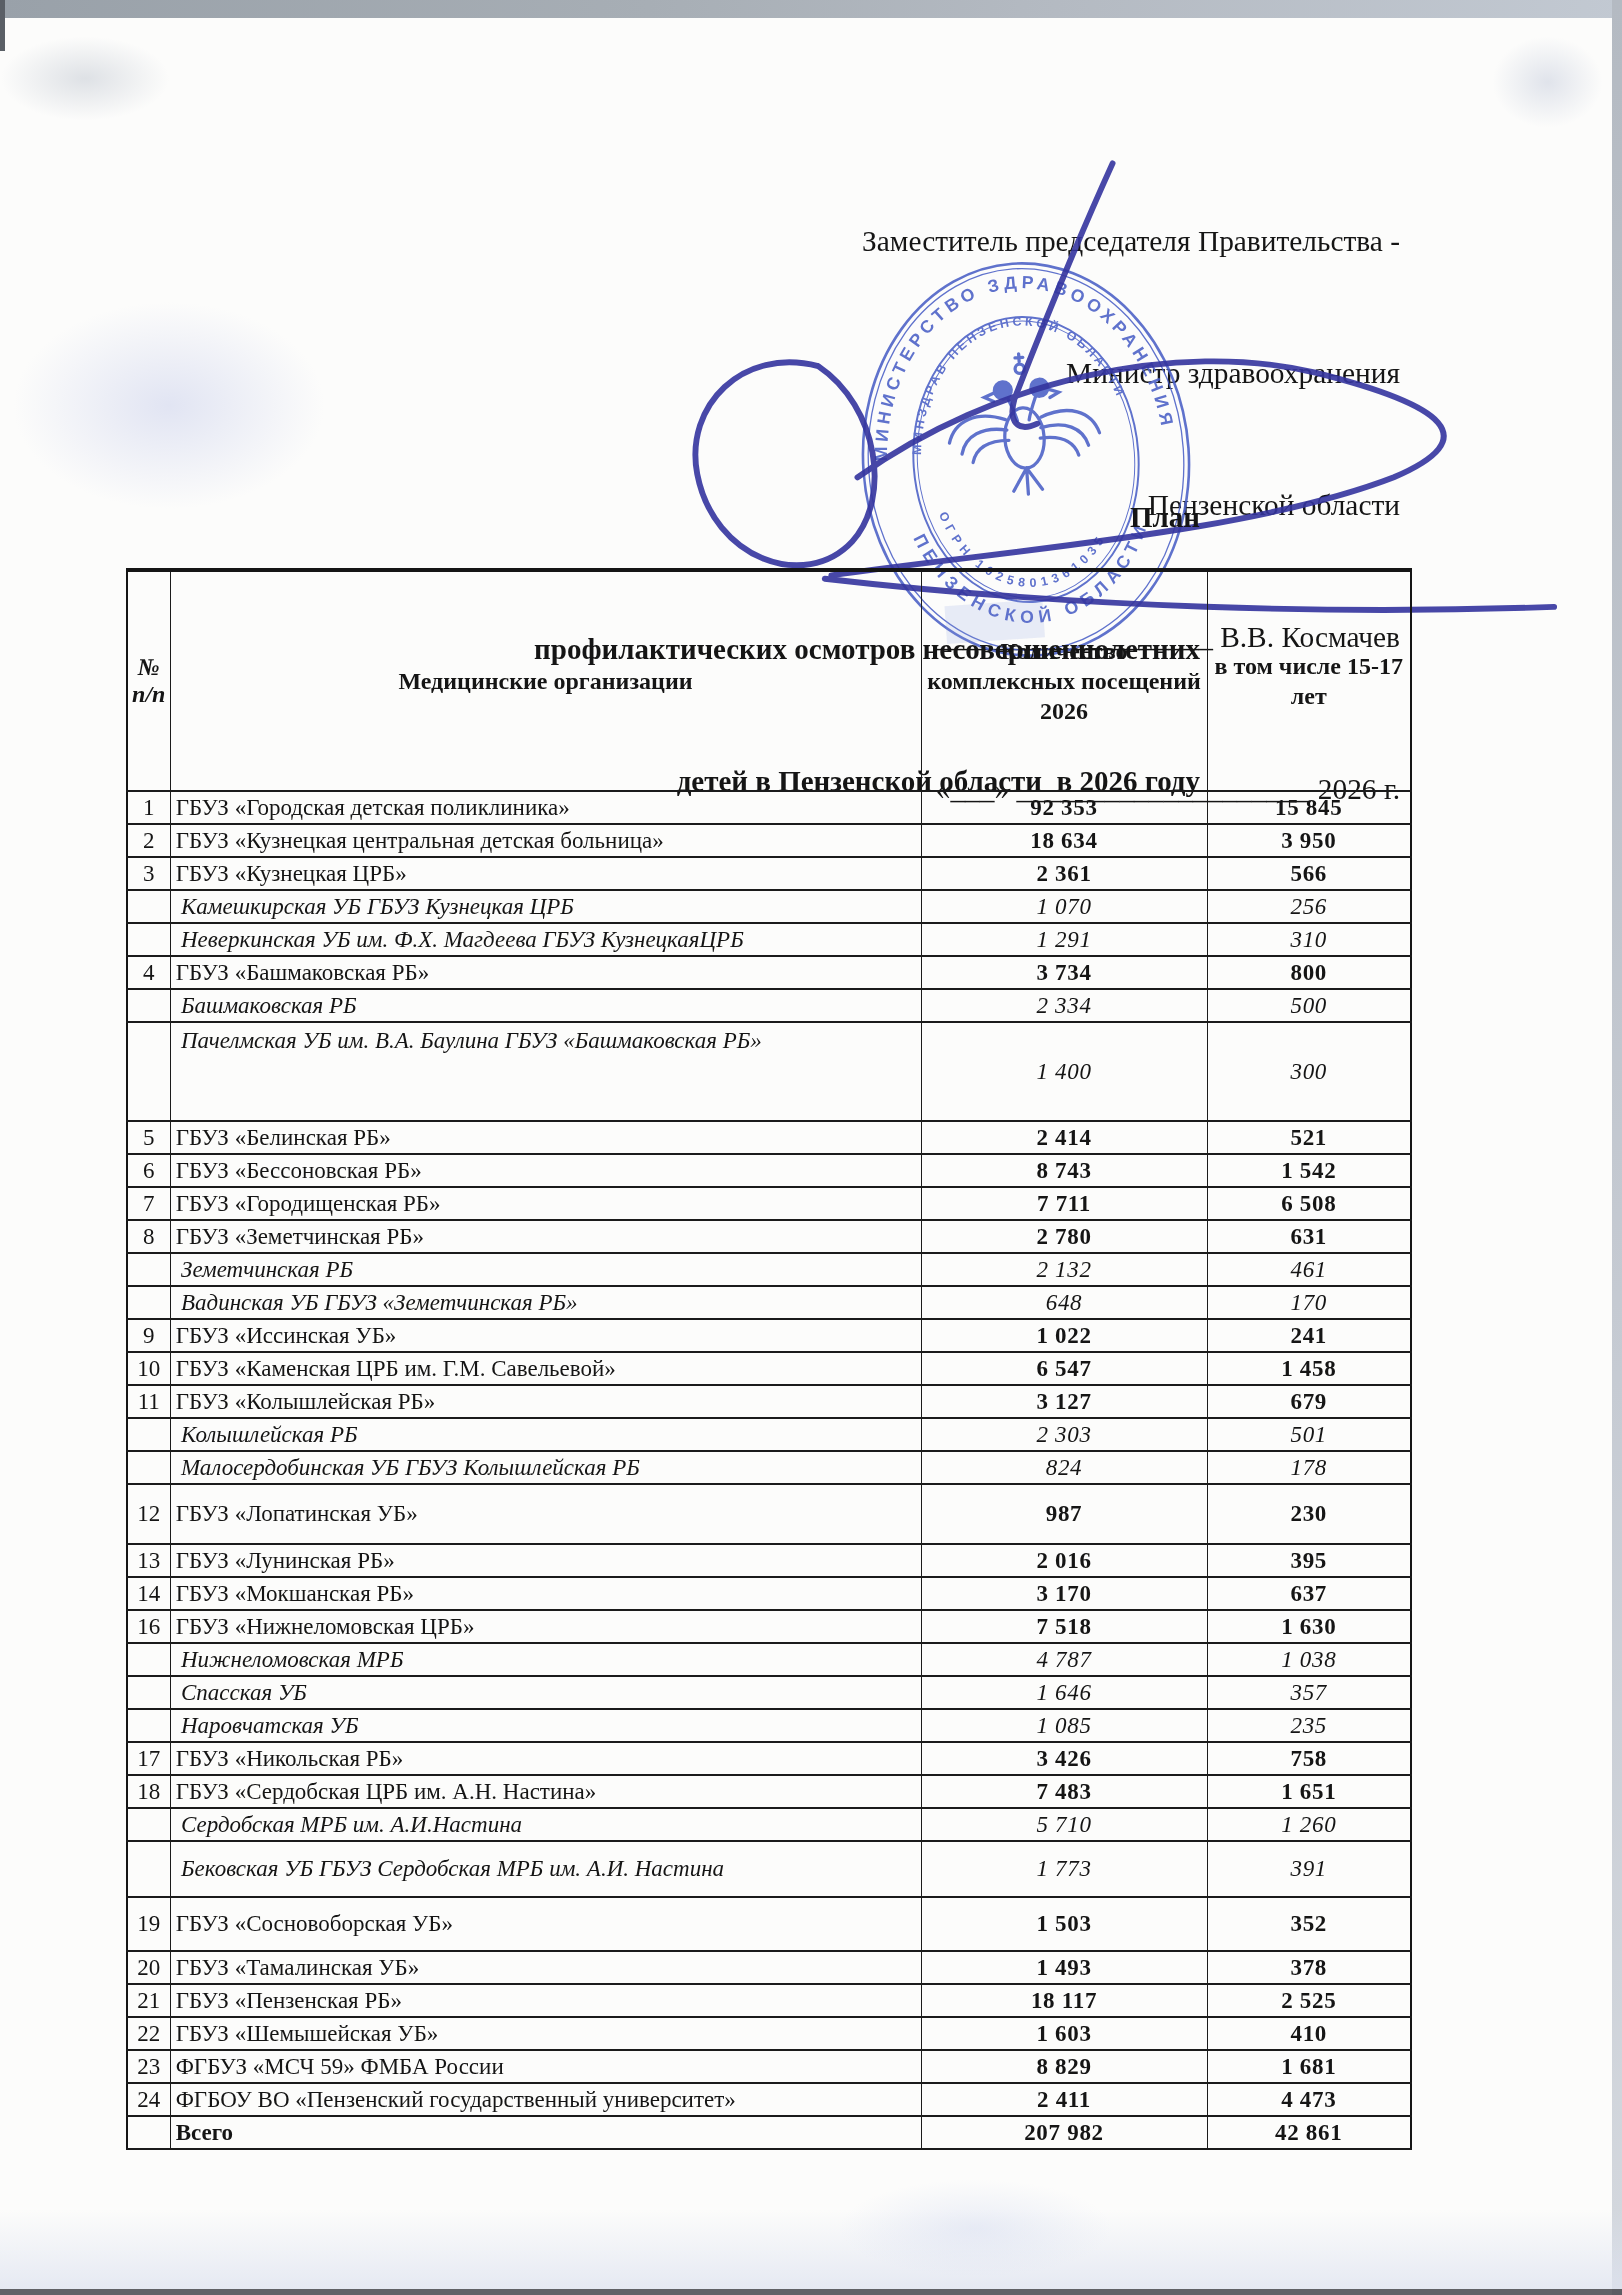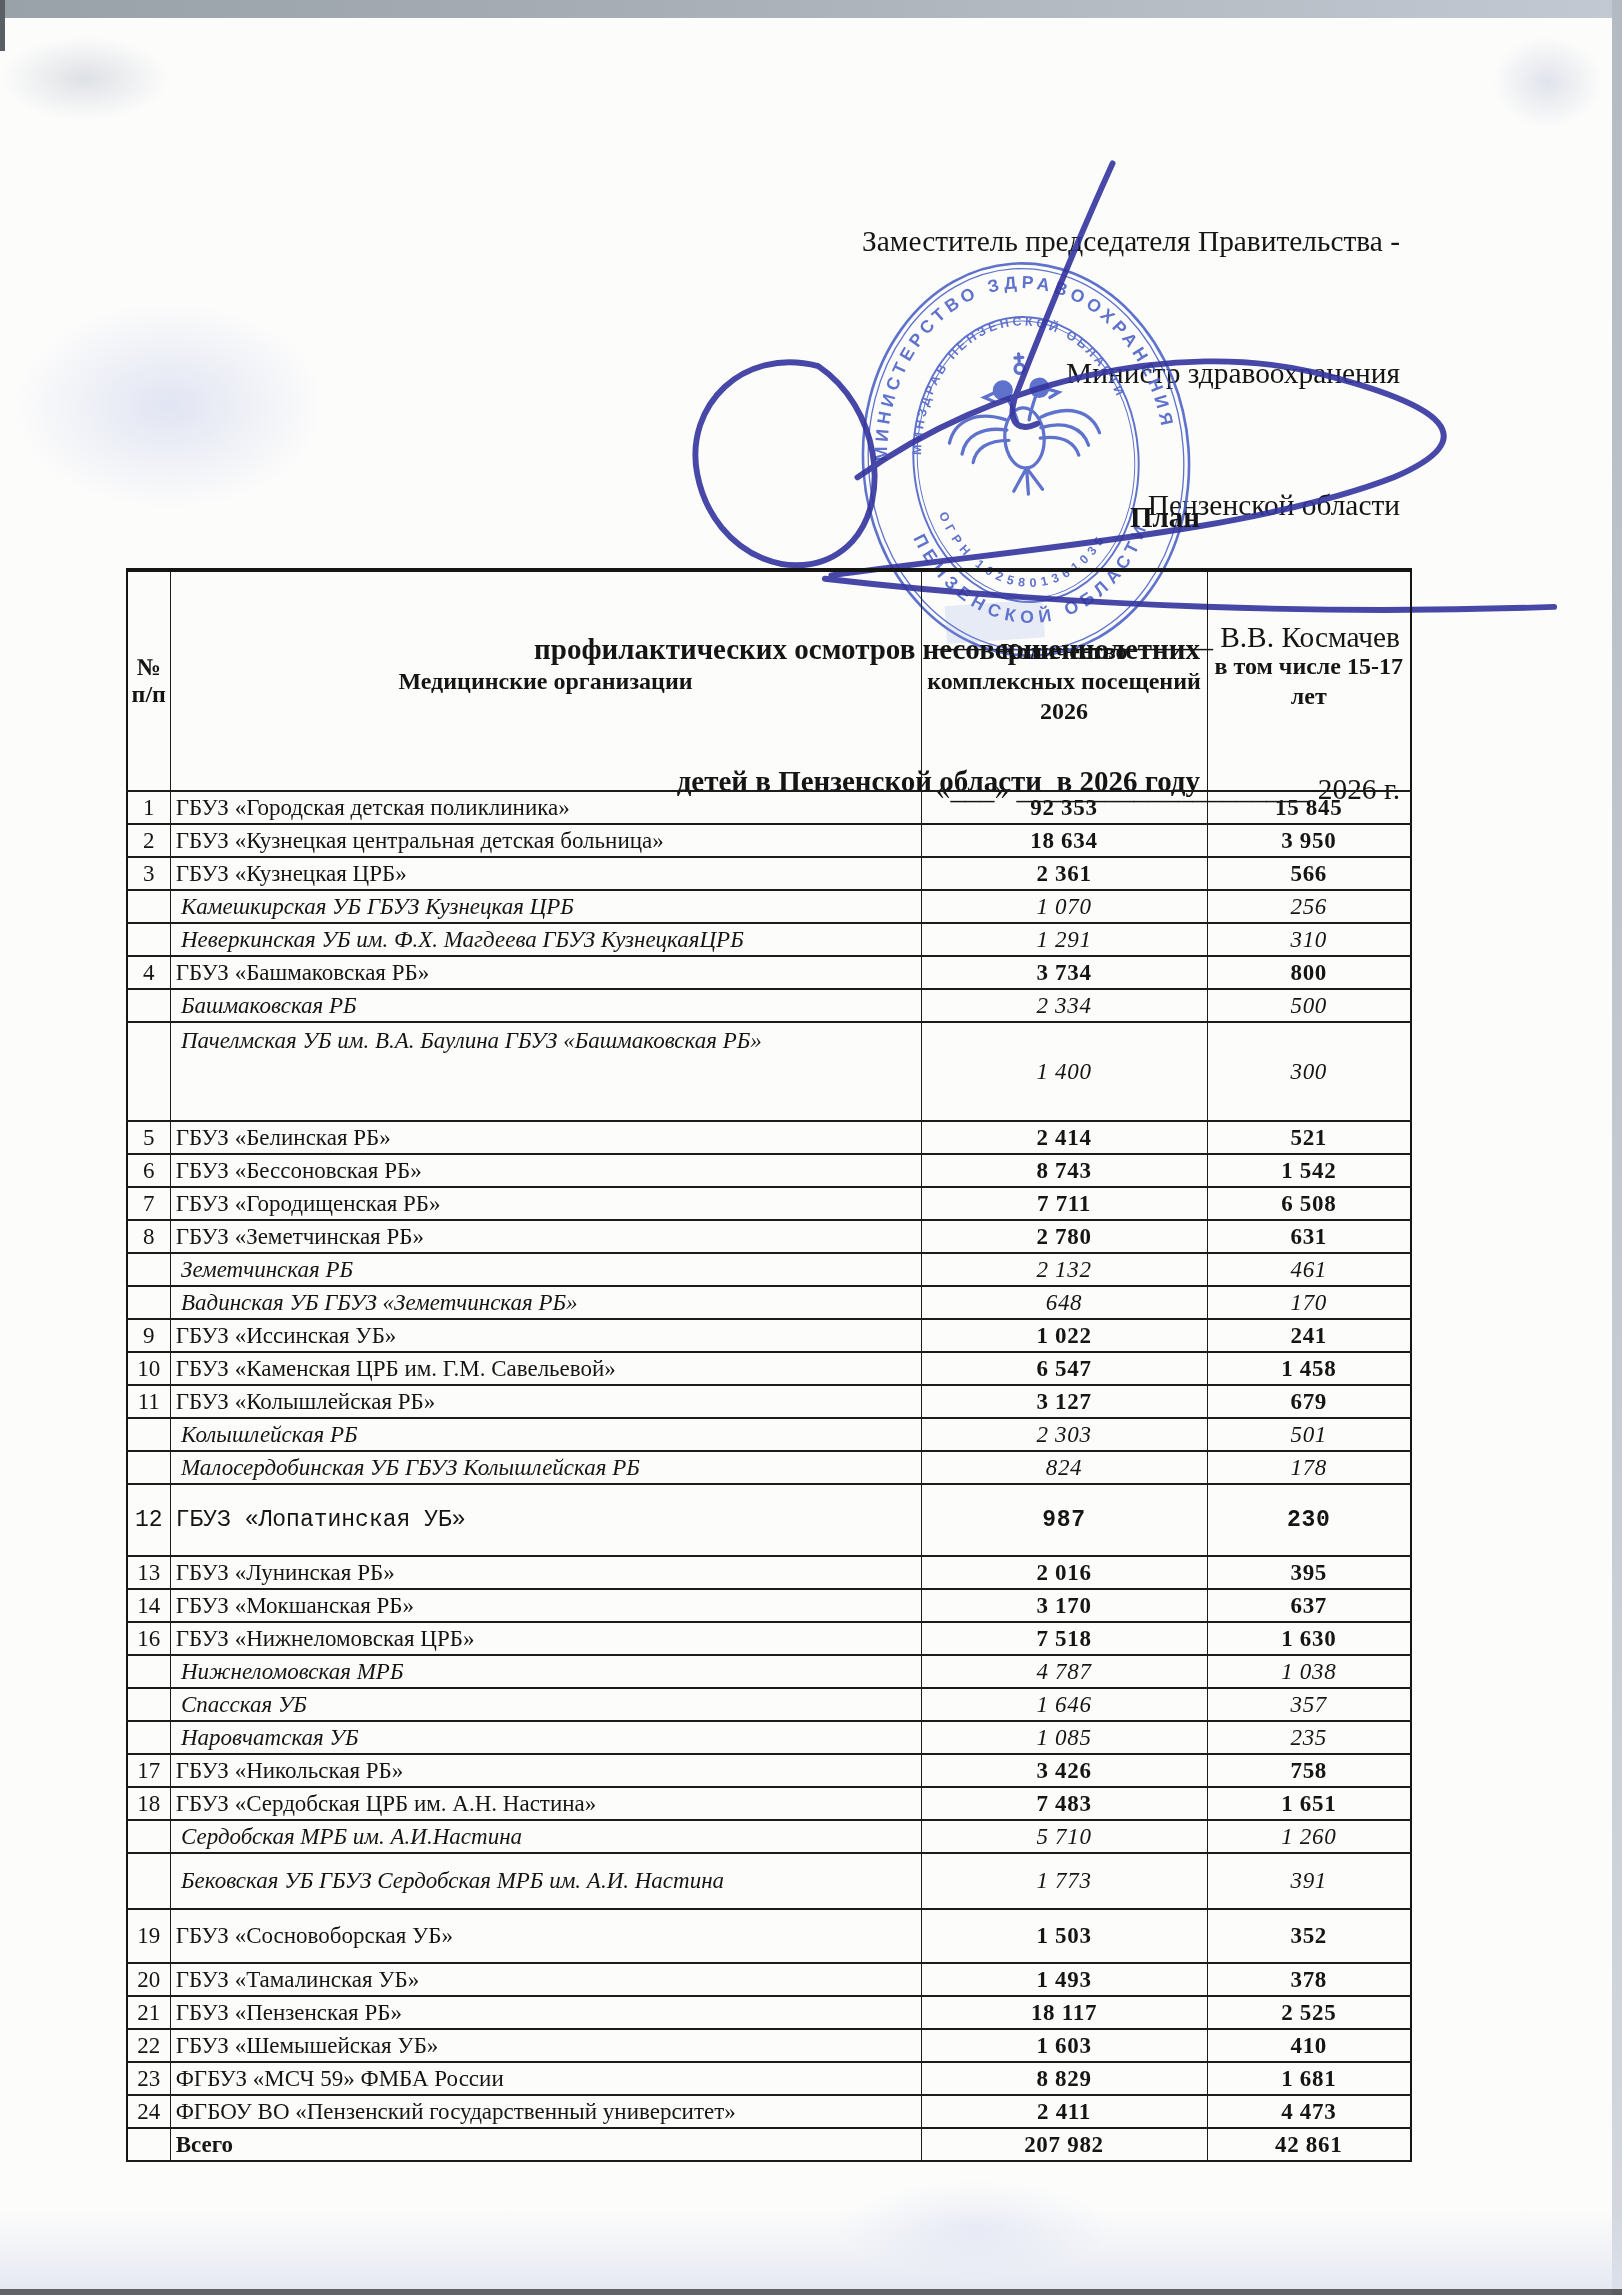--- a/index.html
+++ b/index.html
@@ -47,21 +47,21 @@
     font-size:23px;table-layout:fixed;}
   table.plan col.w-num{width:43px;}
   table.plan col.w-org{width:751px;}
   table.plan col.w-visits{width:286px;}
   table.plan col.w-teens{width:204px;}
   table.plan th,table.plan td{border:1.3px solid #1b1b1b;border-top-width:2.6px;border-bottom-width:2.6px;
     padding:1.3px 5.2px;vertical-align:middle;overflow:hidden;}
   table.plan{border:2px solid #151515;border-top-width:4.6px;}
   table.plan thead tr{height:221px;}
   table.plan th{font-weight:bold;font-size:24px;text-align:center;line-height:30px;}
-  table.plan th.c-num{padding:0 1.3px;line-height:27.5px;}
+  table.plan th.c-num{padding:0 1.3px;line-height:27.5px;font-style:italic;}
   table.plan tbody tr{height:33px;}
   td.c-num{text-align:center;}
   td.c-org{text-align:left;padding-left:8.5px;}
   td.c-visits,td.c-teens{text-align:center;letter-spacing:0.7px;}
   tr.r-main td.c-visits,tr.r-main td.c-teens{font-weight:bold;}
   tr.r-sub td{font-style:italic;}
   tr.r-sub td.c-org{padding-left:10.5px;}
   tr.r-total td{font-weight:bold;}
   tr.align-top-org td.c-org{vertical-align:top;padding-top:5.2px;}
 </style>
@@ -272,21 +272,21 @@
       <td class="c-org">Колышлейская РБ</td>
       <td class="c-visits">2 303</td>
       <td class="c-teens">501</td>
     </tr>
         <tr class="r-sub">
       <td class="c-num"></td>
       <td class="c-org">Малосердобинская УБ ГБУЗ Колышлейская РБ</td>
       <td class="c-visits">824</td>
       <td class="c-teens">178</td>
     </tr>
-        <tr class="r-main" style="height: 72px; font-family: Liberation Mono, monospace;">
+        <tr class="r-main" style="height: 60px;">
       <td class="c-num">12</td>
       <td class="c-org">ГБУЗ «Лопатинская УБ»</td>
       <td class="c-visits">987</td>
       <td class="c-teens">230</td>
     </tr>
         <tr class="r-main">
       <td class="c-num">13</td>
       <td class="c-org">ГБУЗ «Лунинская РБ»</td>
       <td class="c-visits">2 016</td>
       <td class="c-teens">395</td>

